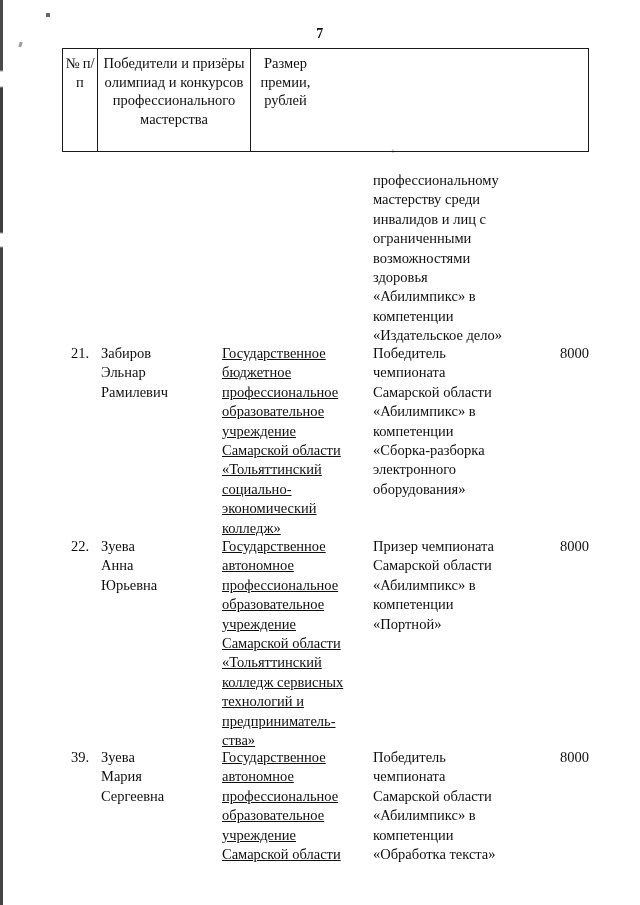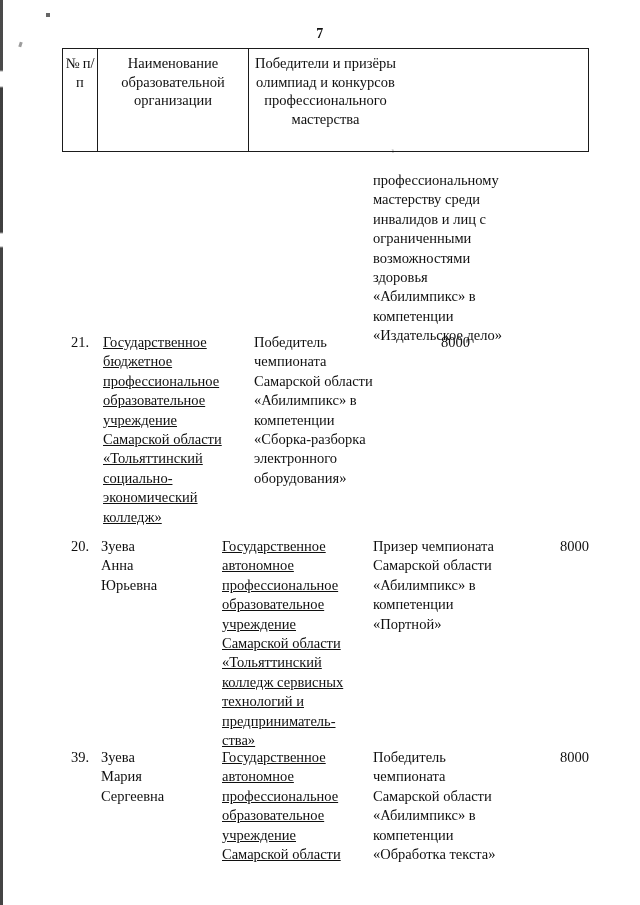--- a/index.html
+++ b/index.html
@@ -109,21 +109,21 @@
     white-space: pre-line;
   }
   .cell.num  { width: 35px;  padding-left: 9px;  text-align: left; }
   .cell.name { width: 119px; padding-left: 4px;  }
   .cell.org  { width: 151px; padding-left: 6px; text-decoration: underline;  }
   .cell.win  { width: 153px; padding-left: 6px;  }
   .cell.sum  { width: 69px;  text-align: right; }
 
   
   .row-cont { top: 4px;   }
-  .row-21   { top: 166px; }
+  .row-21   { top: 177px; }
   .row-22   { top: 370px; }
   .row-23   { top: 581px; }
 
   
   .clipped-line {
     position: absolute;
     left: 366px;
     top: 146px;
     width: 150px;
     height: 7px;
@@ -141,28 +141,28 @@
 
   <div class="scan-edge"></div>
   <div class="speck a"></div>
   <div class="speck b"></div>
 
   <div class="page-number">7</div>
 
   <div class="table-head">
     <div class="hcell col-num">№
 п/п</div>
-    <div class="hcell col-org">Наименование
-образовательной
-организации</div>
     <div class="hcell col-win">Победители и
 призёры олимпиад и
 конкурсов
 профессионального
 мастерства</div>
+    <div class="hcell col-sum">Размер
+премии,
+рублей</div>
   </div>
 
   <div class="clipped-line">профессиональном</div>
 
   <div class="body-rows">
 
     <div class="row row-cont">
       <div class="cell num"></div>
       <div class="cell name"></div>
       <div class="cell org"></div>
@@ -173,20 +173,23 @@
 возможностями
 здоровья
 «Абилимпикс» в
 компетенции
 «Издательское дело»</div>
       <div class="cell sum"></div>
     </div>
 
     <div class="row row-21">
       <div class="cell num">21.</div>
+      <div class="cell name">Забиров
+Эльнар
+Рамилевич</div>
       <div class="cell org">Государственное
 бюджетное
 профессиональное
 образовательное
 учреждение
 Самарской области
 «Тольяттинский
 социально-
 экономический
 колледж»</div>
@@ -195,21 +198,21 @@
 Самарской области
 «Абилимпикс» в
 компетенции
 «Сборка-разборка
 электронного
 оборудования»</div>
       <div class="cell sum">8000</div>
     </div>
 
     <div class="row row-22">
-      <div class="cell num">20.</div>
+      <div class="cell num">22.</div>
       <div class="cell name">Зуева
 Анна
 Юрьевна</div>
       <div class="cell org">Государственное
 автономное
 профессиональное
 образовательное
 учреждение
 Самарской области
 «Тольяттинский

